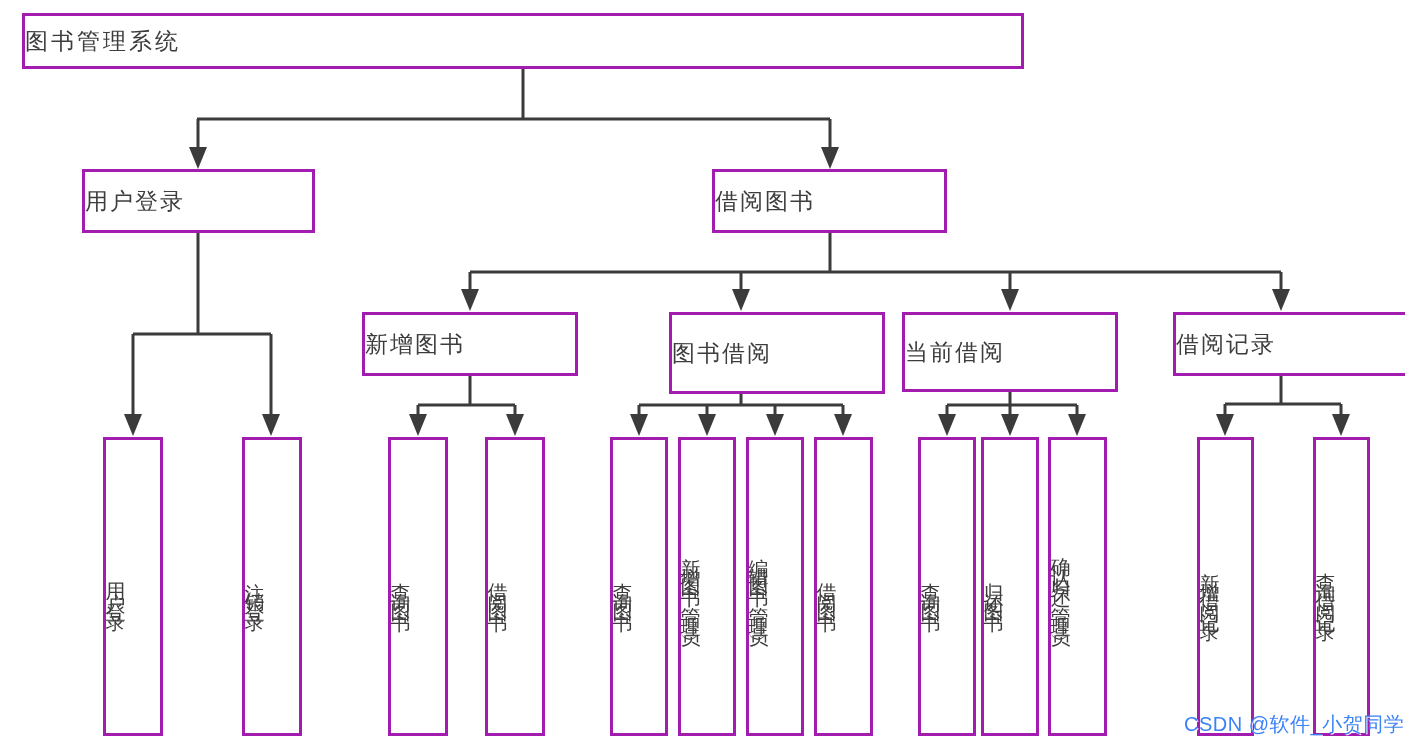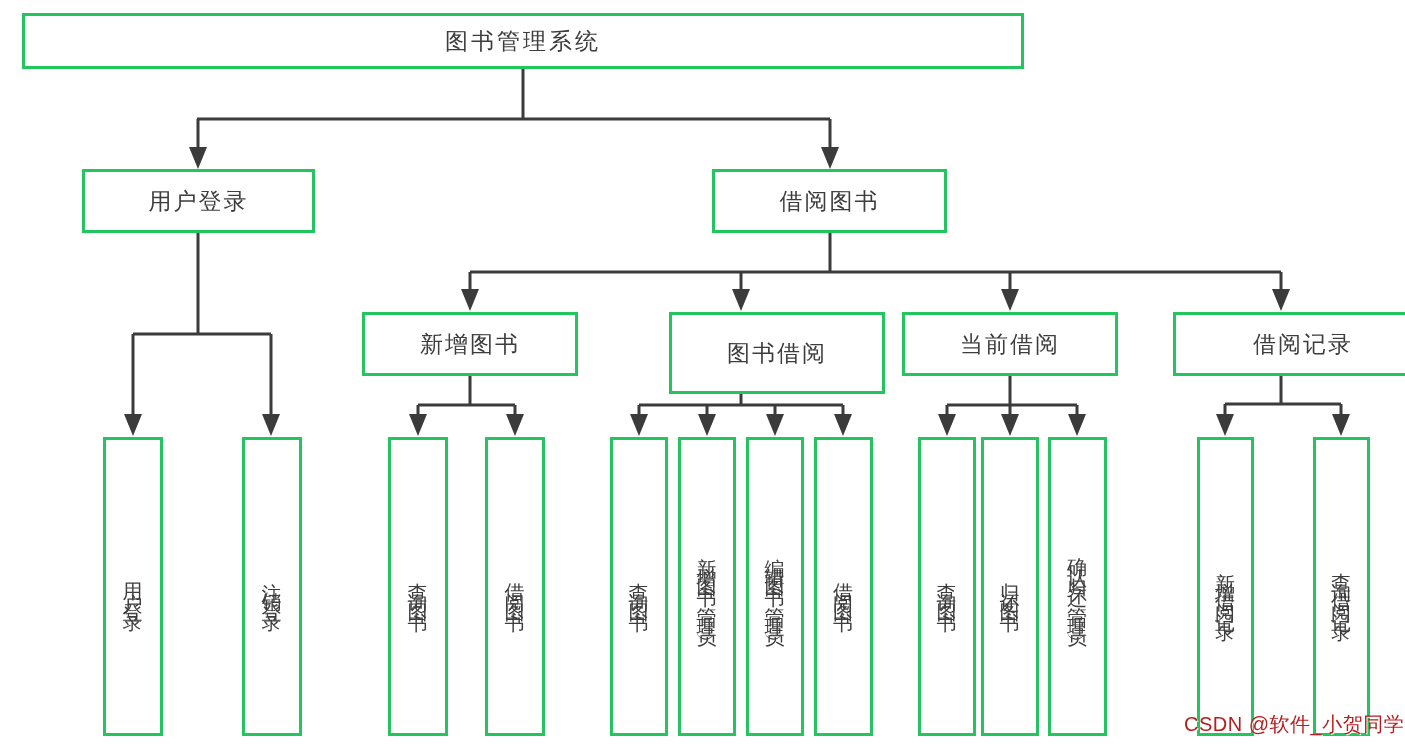--- a/index.html
+++ b/index.html
@@ -18,25 +18,25 @@
   .connectors {
     position: absolute;
     left: 0;
     top: 0;
     width: 1405px;
     height: 747px;
   }
   .node {
     position: absolute;
     box-sizing: border-box;
-    border: 3px solid #22c55e;
+    border: 3px solid #a21caf;
     background: #ffffff;
     display: flex;
     align-items: center;
-    justify-content: center;
+    justify-content: flex-start;
     color: #3d3d3d;
   }
   .h-node {
     font-size: 23px;
     letter-spacing: 2px;
   }
   .root-node {
     font-size: 23px;
     letter-spacing: 3px;
   }
@@ -47,32 +47,32 @@
     letter-spacing: 10px;
     line-height: 1;
     white-space: nowrap;
   }
   .watermark {
     position: absolute;
     left: 1184px;
     top: 711px;
     font-size: 20px;
     letter-spacing: 0.5px;
-    color: #b91c1c;
+    color: #3b82f6;
     text-shadow: 1px 1px 0 rgba(255,255,255,0.85);
     white-space: nowrap;
     z-index: 5;
   }
   
   .n-root  { left: 22px;   top: 13px;  width: 1002px; height: 56px; }
   .n-l2a   { left: 82px;   top: 169px; width: 233px;  height: 64px; }
   .n-l2b   { left: 712px;  top: 169px; width: 235px;  height: 64px; }
   .n-l3a   { left: 362px;  top: 312px; width: 216px;  height: 64px; }
   .n-l3b   { left: 669px;  top: 312px; width: 216px;  height: 82px; }
-  .n-l3c   { left: 902px;  top: 312px; width: 216px;  height: 64px; }
+  .n-l3c   { left: 902px;  top: 312px; width: 216px;  height: 80px; }
   .n-l3d   { left: 1173px; top: 312px; width: 260px;  height: 64px; }
   .n-a1 { left: 103px;  top: 437px; width: 60px; height: 299px; }
   .n-a2 { left: 242px;  top: 437px; width: 60px; height: 299px; }
   .n-b1 { left: 388px;  top: 437px; width: 60px; height: 299px; }
   .n-b2 { left: 485px;  top: 437px; width: 60px; height: 299px; }
   .n-c1 { left: 610px;  top: 437px; width: 58px; height: 299px; }
   .n-c2 { left: 678px;  top: 437px; width: 58px; height: 299px; }
   .n-c3 { left: 746px;  top: 437px; width: 58px; height: 299px; }
   .n-c4 { left: 814px;  top: 437px; width: 59px; height: 299px; }
   .n-d1 { left: 918px;  top: 437px; width: 58px; height: 299px; }

